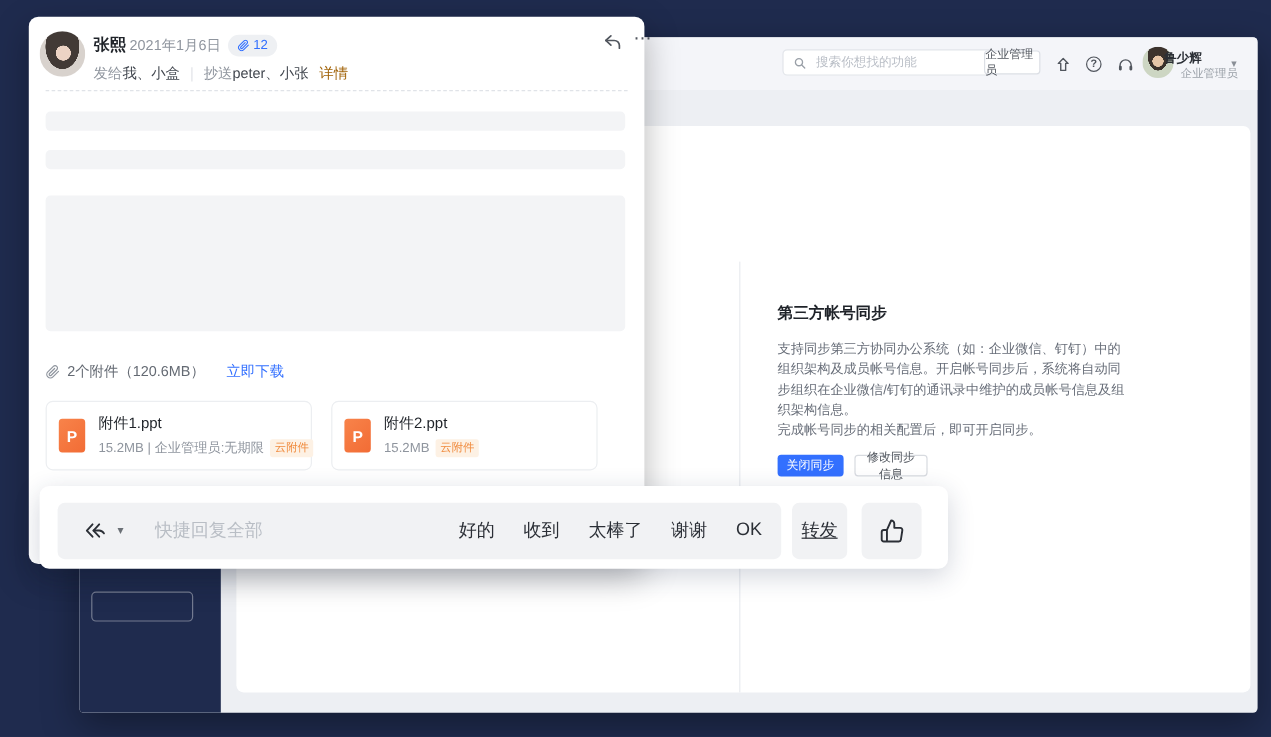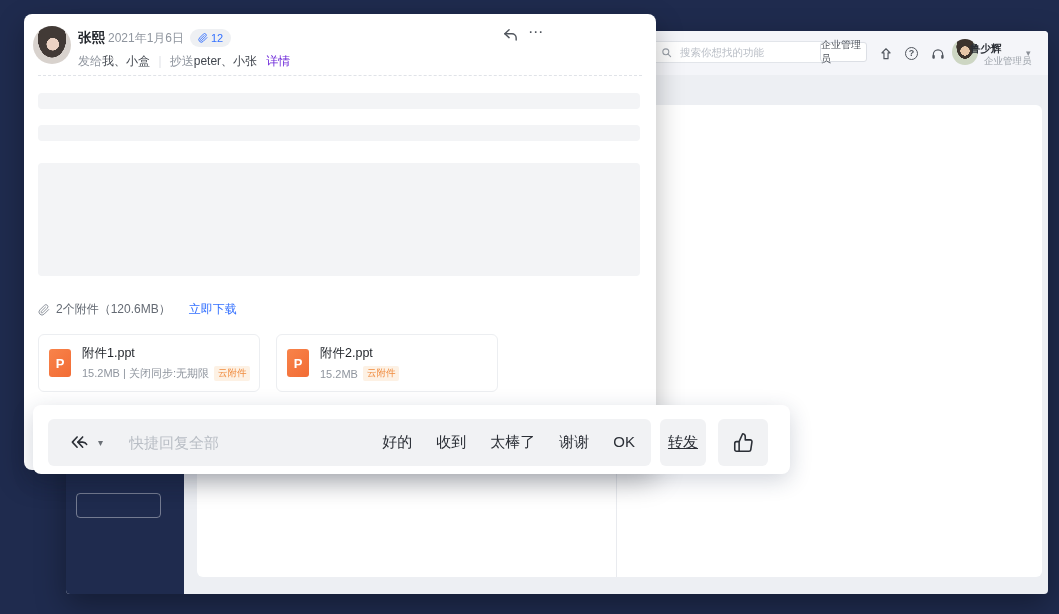--- a/index.html
+++ b/index.html
@@ -30,35 +30,35 @@
   .content-panel{position:absolute;left:131px;top:74px;width:845px;height:472px;background:#fff;border-radius:6px;}
   .v-divider{position:absolute;left:419px;top:113px;bottom:0;width:1px;background:#e9ebef;}
   .section{position:absolute;left:451px;top:147px;width:300px;}
   .section-title{font-size:13px;font-weight:bold;color:#1f2329;}
   .section-desc{margin-top:13px;width:292px;font-size:11px;line-height:17px;color:#676d78;white-space:pre-line;}
   .section-btns{margin-top:11px;display:flex;gap:9px;}
   .btn-primary{width:55px;height:18px;background:#3370ff;color:#fff;font-size:10px;border:none;border-radius:3px;display:flex;align-items:center;justify-content:center;cursor:pointer;}
   .btn-secondary{width:61px;height:18px;background:#fff;color:#51565e;font-size:10px;border:1px solid #d8dbe0;border-radius:3px;display:flex;align-items:center;justify-content:center;cursor:pointer;}
 
   
-  .mail{position:absolute;left:24px;top:14px;width:632px;height:456px;background:#fff;border-radius:8px;box-shadow:0 10px 28px rgba(0,0,0,.28);z-index:5;padding-left:27px;}
+  .mail{position:absolute;left:24px;top:14px;width:513px;height:456px;background:#fff;border-radius:8px;box-shadow:0 10px 28px rgba(0,0,0,.28);z-index:5;padding-left:27px;}
   .m-avatar{position:absolute;left:9px;top:12px;width:38px;height:38px;border-radius:50%;
     background:
       radial-gradient(circle at 52% 48%,#ecd3c4 0 22%,transparent 23%),
       radial-gradient(ellipse at 50% 34%,#423a36 0 52%,transparent 53%),
       #d8d2cd;}
   .m-name{position:absolute;left:54px;top:24px;font-size:13.5px;font-weight:bold;color:#1f2329;transform:translateY(-50%);}
   .m-date{position:absolute;left:84px;top:24px;font-size:12px;color:#8f959e;transform:translateY(-50%);}
   .m-pill{position:absolute;left:148px;top:15px;height:18px;padding:0 8px;background:#eef0f3;border-radius:9px;display:flex;align-items:center;gap:3px;color:#3370ff;font-size:11px;cursor:pointer;margin-left:18px;}
   .m-reply-icon{position:absolute;left:478px;top:13px;width:17px;height:17px;color:#51565e;cursor:pointer;}
   .m-more{position:absolute;left:504px;top:9px;font-size:15px;color:#51565e;letter-spacing:1px;cursor:pointer;}
   .m-rcpt{position:absolute;left:54px;top:39px;font-size:12px;color:#41464e;display:flex;gap:0;align-items:center;white-space:nowrap;}
   .m-rcpt .lbl{color:#8f959e;}
   .m-rcpt .sep{color:#d8dbe0;margin:0 4px;}
-  .m-rcpt .detail{color:#6d28d9;margin-left:9px;cursor:pointer;}
+  .m-rcpt .detail{color:#a16207;margin-left:9px;cursor:pointer;}
   .m-dashed{position:absolute;left:14px;right:14px;top:61px;border-top:1px dashed #e0e3e8;}
   .skel{position:absolute;left:14px;right:16px;background:#f3f4f6;border-radius:4px;}
   .att-head{position:absolute;left:14px;top:287px;display:flex;align-items:center;gap:6px;font-size:12px;color:#646a73;}
   .att-head .dl{color:#3370ff;margin-left:12px;cursor:pointer;}
   .att-card{position:absolute;top:320px;width:222px;height:58px;border:1px solid #eceef1;border-radius:6px;background:#fff;display:flex;align-items:center;padding:0 10px;gap:11px;cursor:pointer;}
   .ppt-icon{width:22px;height:28px;border-radius:3px;background:linear-gradient(135deg,#f8834a,#f26c35);color:#fff;font-size:13px;font-weight:bold;display:flex;align-items:center;justify-content:center;flex:0 0 auto;}
   .att-name{font-size:12.5px;color:#1f2329;margin-bottom:4px;}
   .att-meta{font-size:11px;color:#8f959e;display:flex;align-items:center;gap:5px;white-space:nowrap;}
   .cloud-badge{font-size:9.5px;color:#f08b3e;background:#fdf1e4;padding:1px 4px;border-radius:2px;}
 
@@ -110,20 +110,29 @@
           </svg>
       </div>
       <div class="havatar"></div>
       <div class="huser-name">鲁少辉</div>
       <div class="huser-role">企业管理员</div>
       <div class="hcaret">▾</div>
     </div>
 
     <div class="content-panel">
       <div class="v-divider"></div>
+      <div class="section">
+        <div class="section-title">第三方帐号同步</div>
+        <div class="section-desc">支持同步第三方协同办公系统（如：企业微信、钉钉）中的组织架构及成员帐号信息。开启帐号同步后，系统将自动同步组织在企业微信/钉钉的通讯录中维护的成员帐号信息及组织架构信息。
+完成帐号同步的相关配置后，即可开启同步。</div>
+        <div class="section-btns">
+          <button class="btn-primary">关闭同步</button>
+          <button class="btn-secondary">修改同步信息</button>
+        </div>
+      </div>
     </div>
   </div>
 
   <div class="mail">
     <div class="m-avatar"></div>
     <div class="m-name">张熙</div>
     <div class="m-date" style="left:84px">2021年1月6日</div>
     <div class="m-pill">
       <svg width="10" height="10" viewBox="0 0 24 24" fill="none" stroke="#3370ff" stroke-width="2.2" stroke-linecap="round" stroke-linejoin="round">
           <path d="M21.44 11.05l-9.19 9.19a6 6 0 0 1-8.49-8.49l9.19-9.19a4 4 0 1 1 5.66 5.66l-9.2 9.19a2 2 0 0 1-2.83-2.83l8.49-8.48"></path>
@@ -157,21 +166,21 @@
         </svg>
       <span>2个附件（120.6MB）</span>
       <span class="dl">立即下载</span>
     </div>
 
     <div class="att-card" style="left:14px">
       <div class="ppt-icon">P</div>
       <div>
         <div class="att-name">附件1.ppt</div>
         <div class="att-meta">
-          <span>15.2MB | 关闭同步:无期限</span>
+          <span>15.2MB | 企业管理员:无期限</span>
           <span class="cloud-badge">云附件</span>
         </div>
       </div>
     </div>
     <div class="att-card" style="left:252px">
       <div class="ppt-icon">P</div>
       <div>
         <div class="att-name">附件2.ppt</div>
         <div class="att-meta">
           <span>15.2MB</span>

